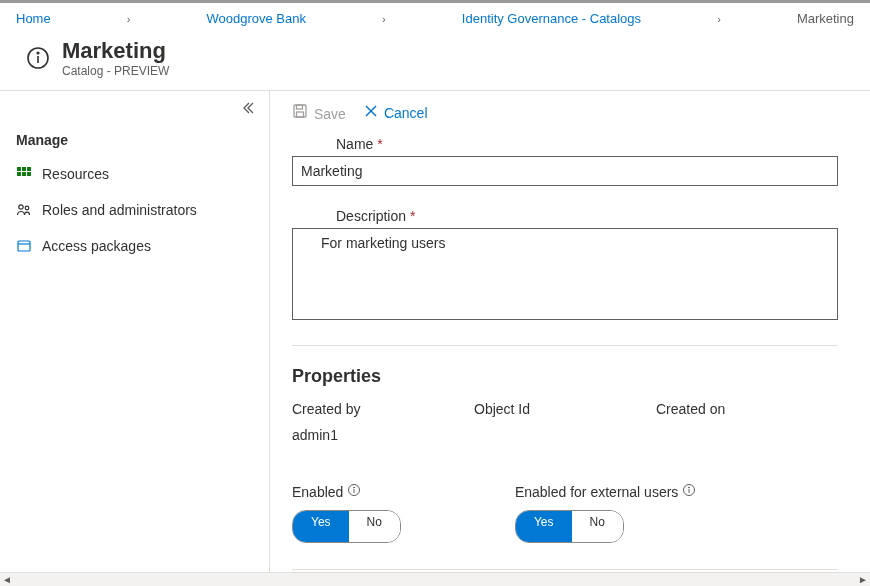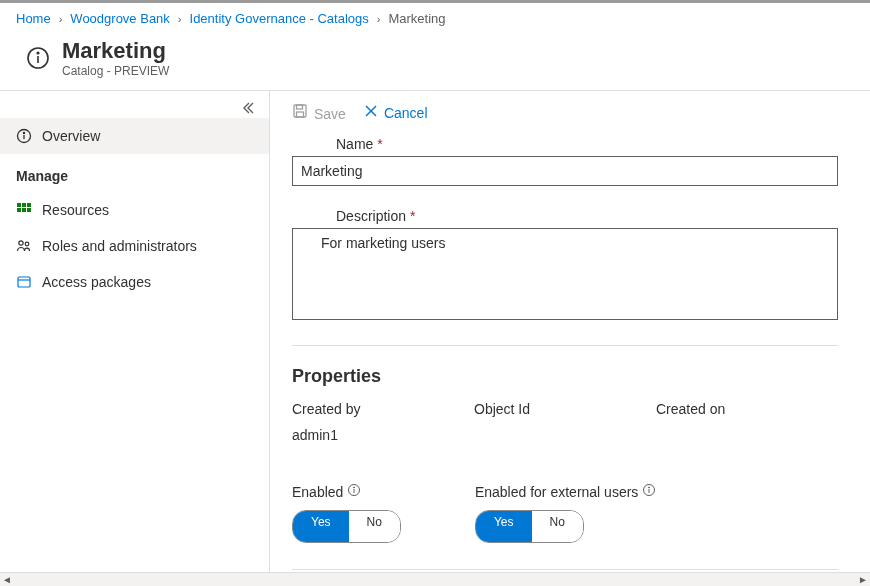--- a/index.html
+++ b/index.html
@@ -13,20 +13,21 @@
     overflow: hidden;
     border-top: 3px solid #9a9a9a;
     position: relative;
   }
   .breadcrumb {
     display: flex;
     align-items: center;
     gap: 8px;
     padding: 8px 16px;
     font-size: 13px;
+    justify-content: space-between;
   }
   .breadcrumb a { color: #0078d4; text-decoration: none; cursor: pointer; }
   .breadcrumb .chev { color: #605e5c; font-size: 11px; }
   .breadcrumb .current { color: #605e5c; }
   .header {
     display: flex;
     align-items: center;
     gap: 12px;
     padding: 4px 16px 12px 26px;
     border-bottom: 1px solid #e1dfdd;
@@ -86,21 +87,21 @@
   hr.div { border: none; border-top: 1px solid #e1dfdd; margin: 18px 0 20px 0; width: 546px; }
   .props-title { font-size: 18px; font-weight: 700; margin-bottom: 14px; }
   .props-grid {
     display: grid;
     grid-template-columns: 1fr 1fr 1fr;
     width: 546px;
     row-gap: 10px;
   }
   .prop-label { font-size: 14px; color: #323130; }
   .prop-value { font-size: 14px; color: #323130; }
-  .toggle-row { display: flex; gap: 74px; margin-top: 40px; }
+  .toggle-row { display: flex; gap: 114px; margin-top: 40px; }
   .toggle-group .tlabel { display:flex; align-items:center; gap:4px; font-size:14px; margin-bottom:10px; }
   .pill {
     display: inline-flex;
     border: 1px solid #8a8886;
     border-radius: 14px;
     overflow: hidden;
     height: 33px;
     line-height: 22px;
   }
   .pill span {
@@ -157,30 +158,20 @@
 
 <div class="main">
 
   <aside class="sidebar">
     <div class="collapse-holder">
       <svg width="14" height="14" viewBox="0 0 14 14" fill="none" stroke="#605e5c" stroke-width="1.4">
           <polyline points="8,2 3,7 8,12"></polyline>
           <polyline points="12,2 7,7 12,12"></polyline>
         </svg>
     </div>
-    <div class="sidebar-item active">
-      <span class="sicon">
-        <svg viewBox="0 0 16 16" width="16" height="16" fill="none" stroke="#323130" stroke-width="1.3">
-            <circle cx="8" cy="8" r="6.5"></circle>
-            <line x1="8" y1="7" x2="8" y2="11"></line>
-            <circle cx="8" cy="5" r="0.6" fill="#323130"></circle>
-          </svg>
-      </span>
-      <span>Overview</span>
-    </div>
     <div class="sidebar-section">Manage</div>
 
     <div class="sidebar-item">
       <span class="sicon">
         <svg viewBox="0 0 16 16" width="16" height="16">
             <rect x="1" y="1" width="4" height="4" fill="#107c10"></rect>
             <rect x="6" y="1" width="4" height="4" fill="#107c10"></rect>
             <rect x="11" y="1" width="4" height="4" fill="#107c10"></rect>
             <rect x="1" y="6" width="4" height="4" fill="#107c10"></rect>
             <rect x="6" y="6" width="4" height="4" fill="#107c10"></rect>

